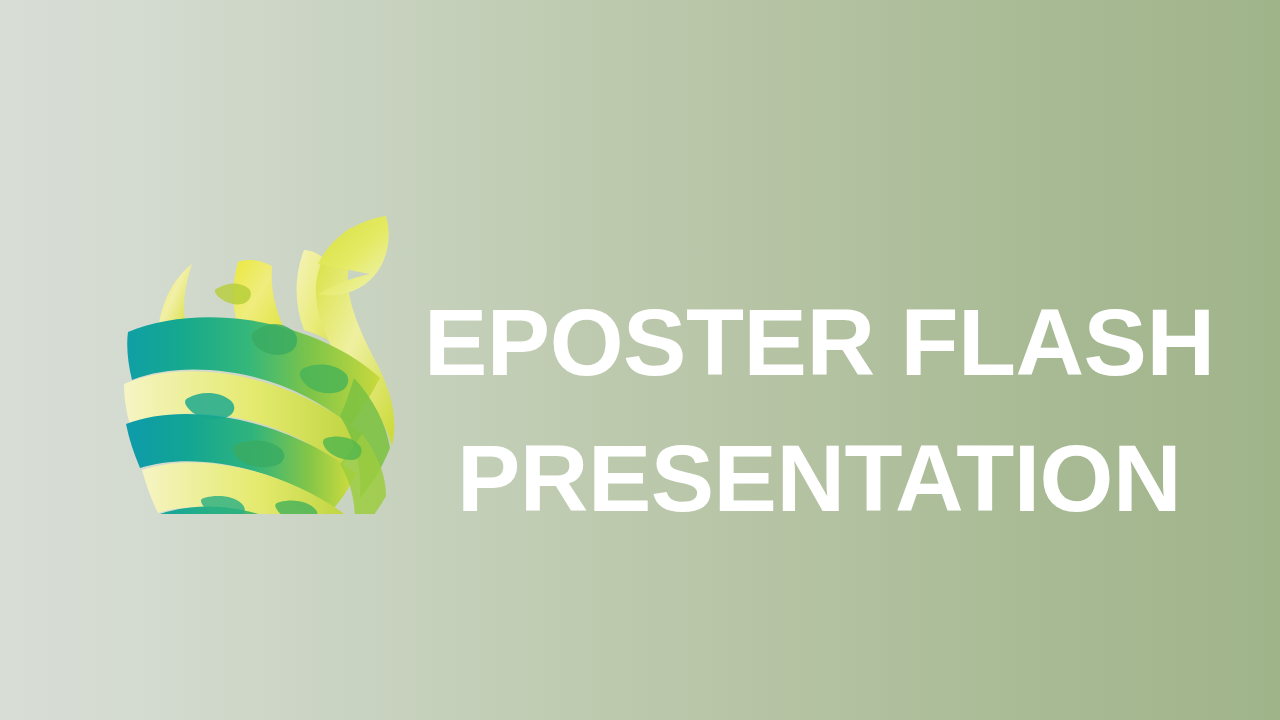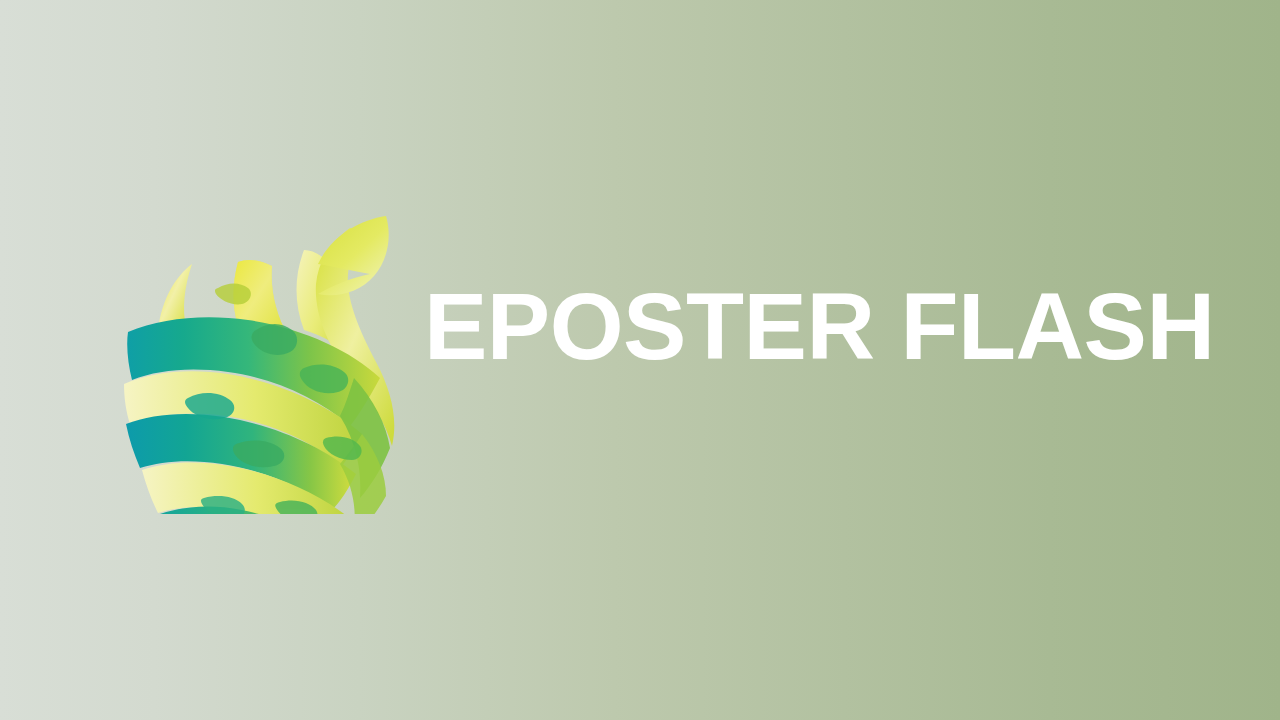--- a/index.html
+++ b/index.html
@@ -41,21 +41,21 @@
   #logo-mark svg {
     display: block;
     width: 100%;
     height: 100%;
   }
 
   
   #title-block {
     position: absolute;
     left: 424px;
-    top: 258px;
+    top: 274px;
     width: 790px;
     text-align: center;
   }
   .title-line {
     color: #ffffff;
     font-family: "Liberation Sans", sans-serif;
     font-weight: bold;
     font-size: 95px;
     line-height: 136px;
     letter-spacing: -0.5px;
@@ -210,15 +210,16 @@
         <path d="M162,300 C176,296 192,300 198,308 C202,314 198,322 188,322
                  C174,322 162,314 158,306 C156,302 158,301 162,300 Z" fill="#46b35a"></path>
         <path d="M100,86 C110,80 122,80 130,86 C136,91 132,100 124,102
                  C114,104 102,98 98,92 C96,88 97,87 100,86 Z" fill="#b6cf3a"></path>
       </g>
     </svg>
   </div>
 
   <div id="title-block">
     <div class="title-line">EPOSTER FLASH</div>
+    <div class="title-line">PRESENTATION</div>
   </div>
 
 </div>
 
 </body></html>

